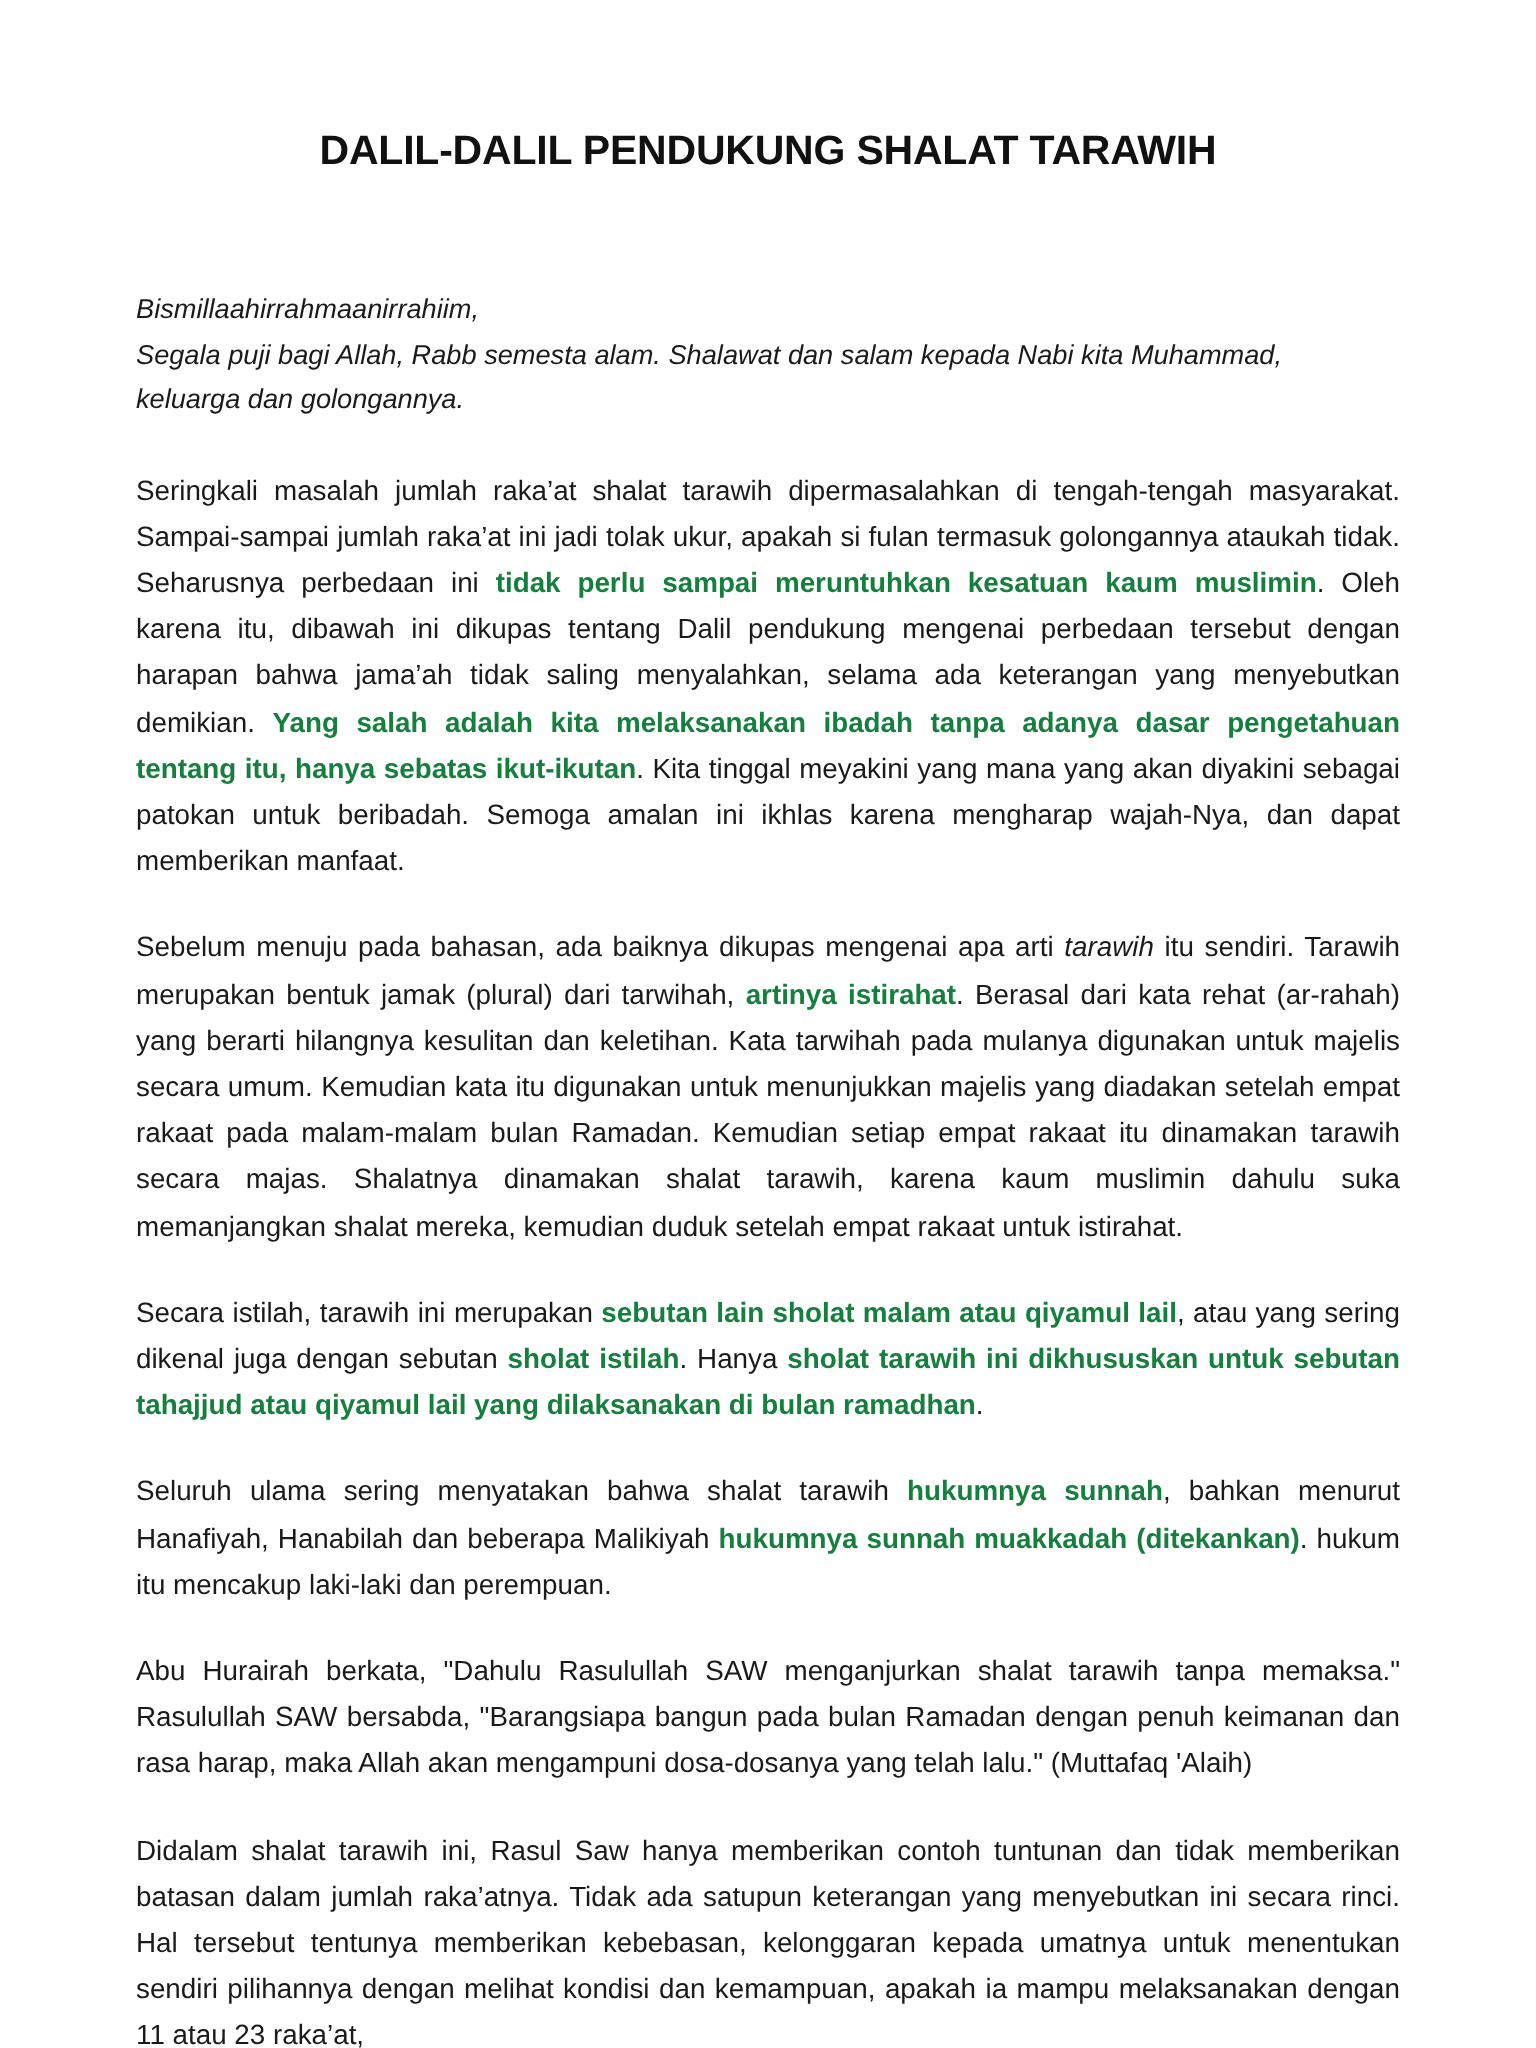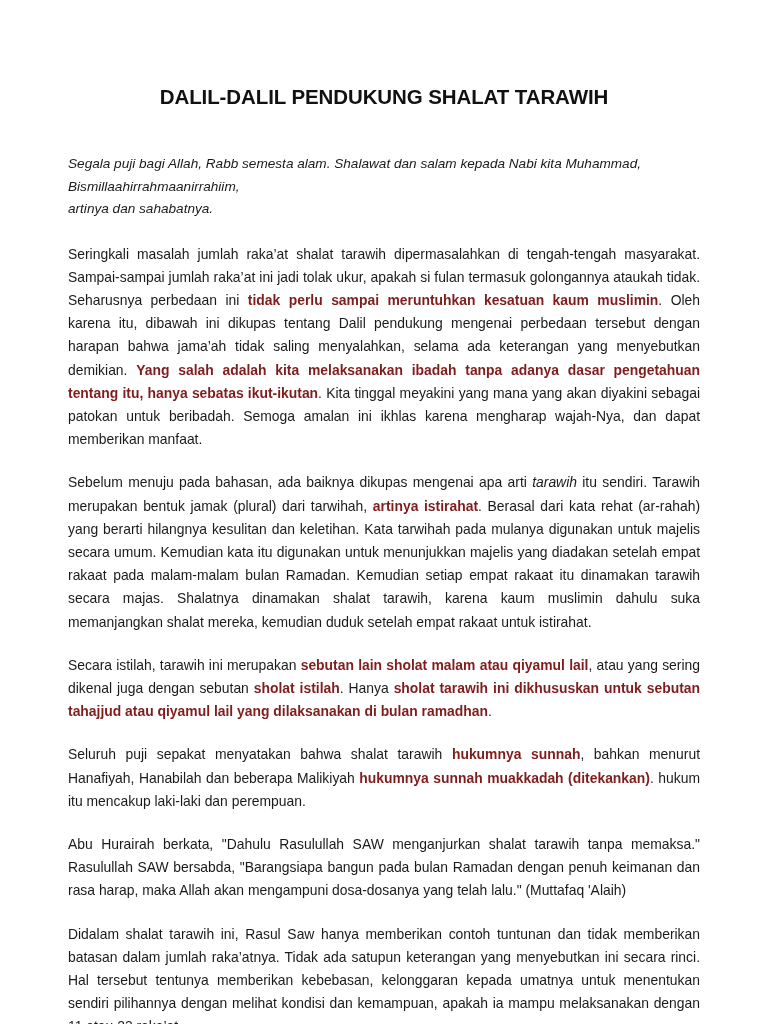--- a/index.html
+++ b/index.html
@@ -20,22 +20,22 @@
     box-sizing: border-box;
     padding: 0 68px;
     position: relative;
     background: #ffffff;
   }
   .doc-title {
     text-align: center;
     font-size: 20.5px;
     font-weight: bold;
     letter-spacing: -0.1px;
-    margin: 0;
-    padding-top: 85px;
+    margin: 12px;
+    padding-top: 52px;
     color: #111111;
   }
   .intro {
     margin: 0;
     padding-top: 44px;
     font-style: italic;
     font-size: 13.6px;
     line-height: 22.5px;
     color: #1a1a1a;
     text-align: left;
@@ -45,50 +45,50 @@
     margin: 0;
     padding-top: 20px;
     font-size: 13.9px;
     line-height: 23.2px;
     text-align: justify;
     text-justify: inter-word;
     color: #1a1a1a;
     hyphens: none;
   }
   p.body-par:first-of-type { padding-top: 0; }
-  b { font-weight: bold; color: #7f1d1d; }
+  b { font-weight: bold; color: #15803d; }
   i { }
 </style>
 </head>
 <body>
 
 <div class="page">
 
   <h1 class="doc-title">DALIL-DALIL PENDUKUNG SHALAT TARAWIH</h1>
 
   <div class="intro">
+    <span class="line">Bismillaahirrahmaanirrahiim,</span>
     <span class="line">Segala puji bagi Allah, Rabb semesta alam. Shalawat dan salam kepada Nabi kita Muhammad,</span>
-    <span class="line">Bismillaahirrahmaanirrahiim,</span>
-    <span class="line">artinya dan sahabatnya.</span>
+    <span class="line">keluarga dan golongannya.</span>
   </div>
 
   <p class="body-par" style="padding-top:22px;">
     <span>Seringkali masalah jumlah raka’at shalat tarawih dipermasalahkan di tengah-tengah masyarakat. Sampai-sampai jumlah raka’at ini jadi tolak ukur, apakah si fulan termasuk golongannya ataukah tidak. Seharusnya perbedaan ini </span><b>tidak perlu sampai meruntuhkan kesatuan kaum muslimin</b><span>. Oleh karena itu, dibawah ini dikupas tentang Dalil pendukung mengenai perbedaan tersebut dengan harapan bahwa jama’ah tidak saling menyalahkan, selama ada keterangan yang menyebutkan demikian. </span><b>Yang salah adalah kita melaksanakan ibadah tanpa adanya dasar pengetahuan tentang itu, hanya sebatas ikut-ikutan</b><span>. Kita tinggal meyakini yang mana yang akan diyakini sebagai patokan untuk beribadah. Semoga amalan ini ikhlas karena mengharap wajah-Nya, dan dapat memberikan manfaat.</span>
   </p>
 
   <p class="body-par">
     <span>Sebelum menuju pada bahasan, ada baiknya dikupas mengenai apa arti </span><i>tarawih</i><span> itu sendiri. Tarawih merupakan bentuk jamak (plural) dari tarwihah, </span><b>artinya istirahat</b><span>. Berasal dari kata rehat (ar-rahah) yang berarti hilangnya kesulitan dan keletihan. Kata tarwihah pada mulanya digunakan untuk majelis secara umum. Kemudian kata itu digunakan untuk menunjukkan majelis yang diadakan setelah empat rakaat pada malam-malam bulan Ramadan. Kemudian setiap empat rakaat itu dinamakan tarawih secara majas. Shalatnya dinamakan shalat tarawih, karena kaum muslimin dahulu suka memanjangkan shalat mereka, kemudian duduk setelah empat rakaat untuk istirahat.</span>
   </p>
 
   <p class="body-par">
     <span>Secara istilah, tarawih ini merupakan </span><b>sebutan lain sholat malam atau qiyamul lail</b><span>, atau yang sering dikenal juga dengan sebutan </span><b>sholat istilah</b><span>. Hanya </span><b>sholat tarawih ini dikhususkan untuk sebutan tahajjud atau qiyamul lail yang dilaksanakan di bulan ramadhan</b><span>.</span>
   </p>
 
   <p class="body-par">
-    <span>Seluruh puji sepakat menyatakan bahwa shalat tarawih </span><b>hukumnya sunnah</b><span>, bahkan menurut Hanafiyah, Hanabilah dan beberapa Malikiyah </span><b>hukumnya sunnah muakkadah (ditekankan)</b><span>. hukum itu mencakup laki-laki dan perempuan.</span>
+    <span>Seluruh ulama sering menyatakan bahwa shalat tarawih </span><b>hukumnya sunnah</b><span>, bahkan menurut Hanafiyah, Hanabilah dan beberapa Malikiyah </span><b>hukumnya sunnah muakkadah (ditekankan)</b><span>. hukum itu mencakup laki-laki dan perempuan.</span>
   </p>
 
 
   <p class="body-par">
     <span>Abu Hurairah berkata, "Dahulu Rasulullah SAW menganjurkan shalat tarawih tanpa memaksa." Rasulullah SAW bersabda, "Barangsiapa bangun pada bulan Ramadan dengan penuh keimanan dan rasa harap, maka Allah akan mengampuni dosa-dosanya yang telah lalu." (Muttafaq 'Alaih)</span>
   </p>
 
   <p class="body-par">
     <span>Didalam shalat tarawih ini, Rasul Saw hanya memberikan contoh tuntunan dan tidak memberikan batasan dalam jumlah raka’atnya. Tidak ada satupun keterangan yang menyebutkan ini secara rinci. Hal tersebut tentunya memberikan kebebasan, kelonggaran kepada umatnya untuk menentukan sendiri pilihannya dengan melihat kondisi dan kemampuan, apakah ia mampu melaksanakan dengan 11 atau 23 raka’at, </span>
   </p>

